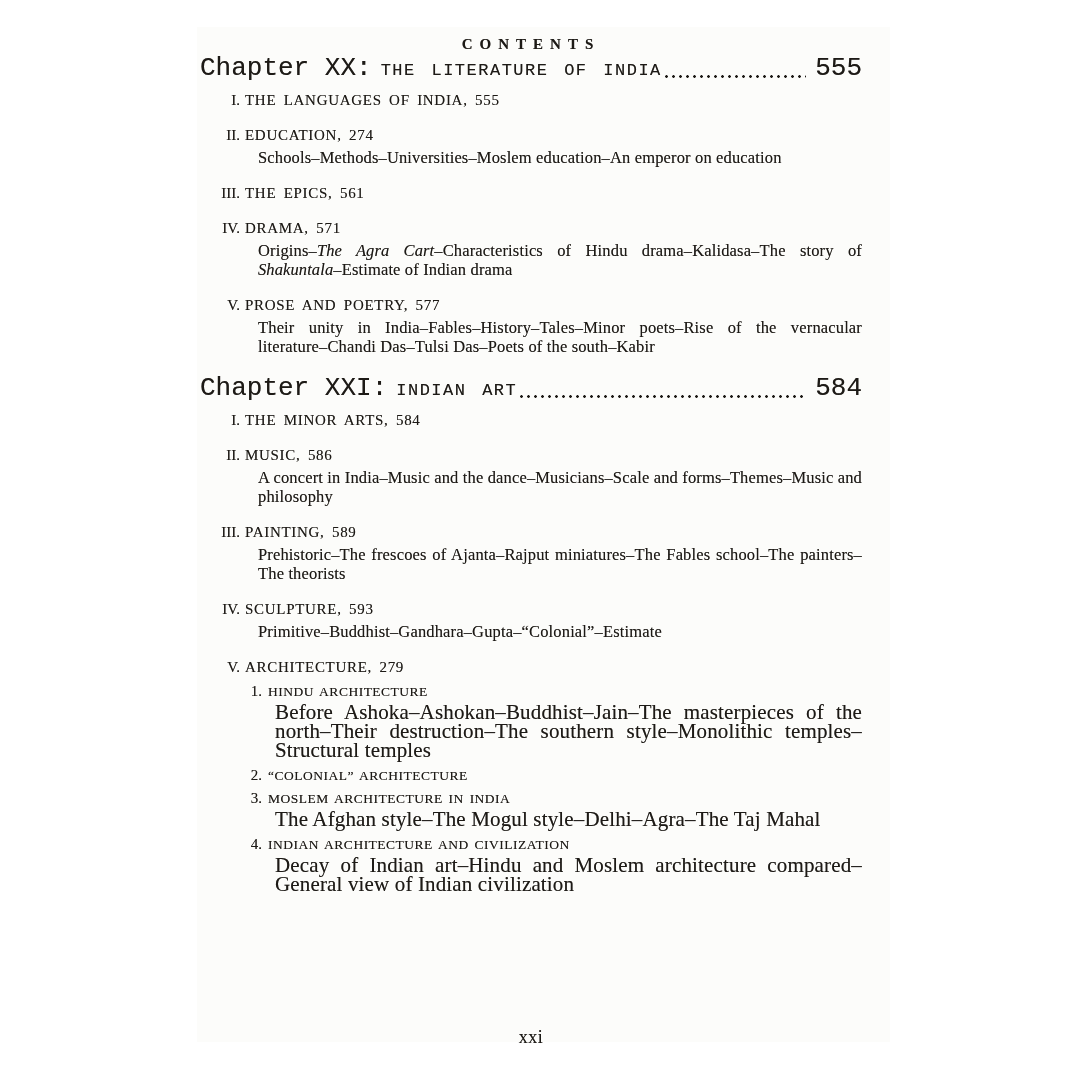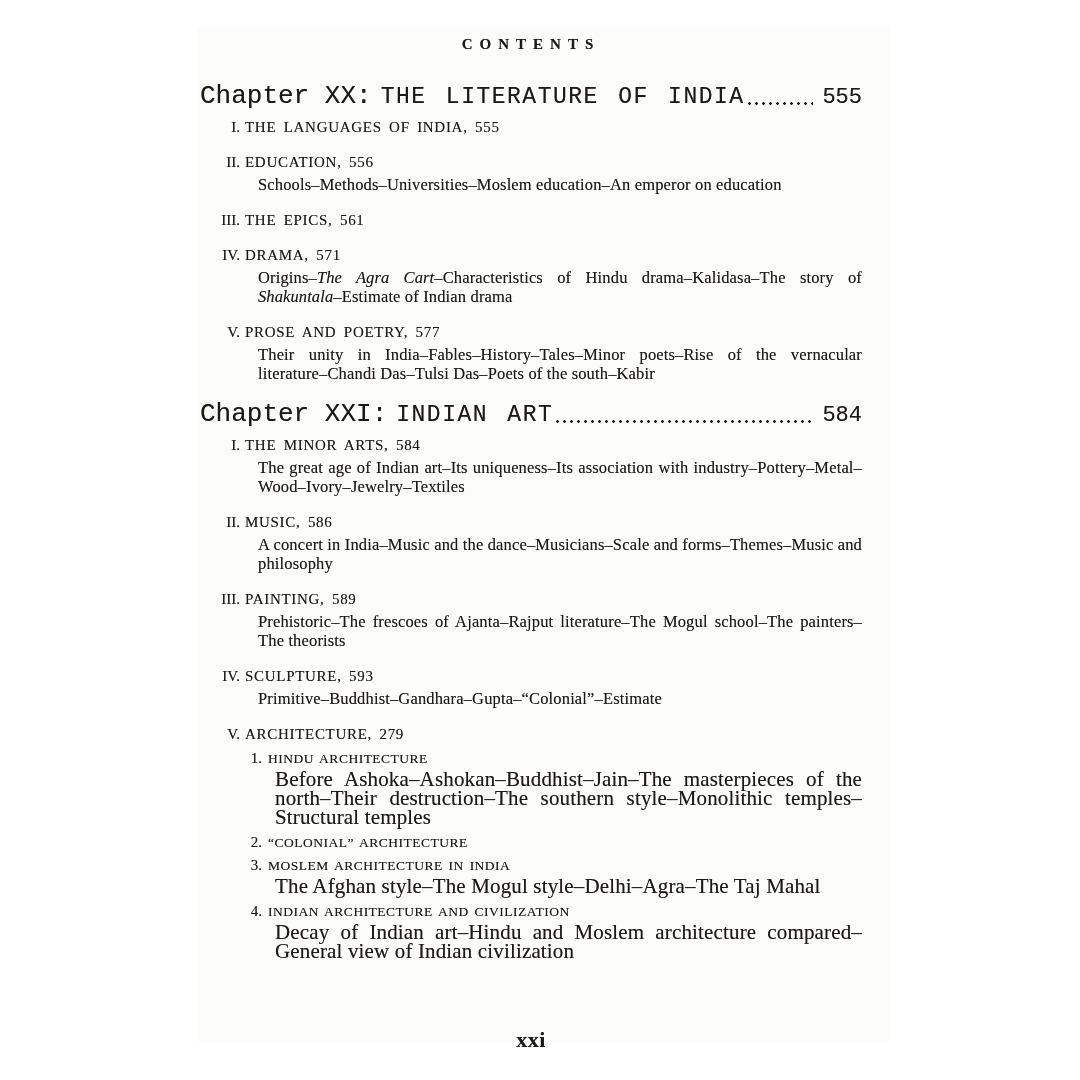--- a/index.html
+++ b/index.html
@@ -16,42 +16,41 @@
     position:absolute;left:197px;top:27px;width:693px;height:1015px;
     background:var(--page-bg);
     padding:9px 28px 0 3px;
     text-shadow:0 0 .6px rgba(29,26,22,.5);
   }
 
   .running-head{
     text-align:center;
     font-size:15px;font-weight:bold;
     letter-spacing:7px;
-    margin-bottom:29px;
   }
 
   
   .chapter{margin-top:0;}
   .chapter + .chapter{margin-top:14px;}
   .ch-line{
     display:flex;align-items:baseline;
     margin-bottom:8px;white-space:nowrap;font-family:Liberation Mono, monospace;
   }
   .ch-label{font-size:26px;line-height:28px;}
   .ch-title{
-    font-size:23px;letter-spacing:1.5px;word-spacing:4px;
+    font-size:17px;letter-spacing:1.5px;word-spacing:4px;
     margin-left:9px;
   }
   .leader{
     flex:1 1 auto;align-self:flex-end;
     height:5px;margin:0 9px 4px 2px;
     background-image:radial-gradient(circle at 2.5px 2.5px,var(--ink) 1.15px,transparent 1.55px);
     background-size:7px 5px;background-repeat:repeat-x;
   }
-  .ch-page{font-size:22px;min-width:36px;text-align:right;}
+  .ch-page{font-size:26px;min-width:36px;text-align:right;}
 
   
   .section{margin-bottom:17px;}
   .sec-head{
     display:flex;align-items:baseline;
     font-size:15px;line-height:18px;
     letter-spacing:.7px;word-spacing:3px;
     margin-bottom:4px;
   }
   .sec-num{min-width:40px;text-align:right;margin-right:5px;letter-spacing:0;}
@@ -72,21 +71,21 @@
   }
   .sub-num{min-width:62px;text-align:right;margin-right:6px;font-size:15px;letter-spacing:0;}
   .sub-body{
     margin-left:75px;
     font-size:21px;line-height:19px;letter-spacing:.15px;
     text-align:justify;
   }
 
   .folio{
     position:absolute;left:3px;top:1000px;width:662px;
-    text-align:center;font-size:22px;font-weight:bold;letter-spacing:.5px;
+    text-align:center;font-size:18px;font-weight:normal;letter-spacing:.5px;
   }
 </style>
 </head>
 <body>
 
 <div class="canvas">
   <div class="page">
     <div class="running-head">CONTENTS</div>
     <div id="toc">
         <div class="chapter">
@@ -98,21 +97,21 @@
           </div>
           <div class="section">
             <div class="sec-head">
               <span class="sec-num">I.</span>
               <span class="sec-title">THE LANGUAGES OF INDIA, 555</span>
             </div>
           </div>
           <div class="section">
             <div class="sec-head">
               <span class="sec-num">II.</span>
-              <span class="sec-title">EDUCATION, 556</span>
+              <span class="sec-title">EDUCATION, 274</span>
             </div>
             <div class="sec-body">Schools–Methods–Universities–Moslem education–An emperor on education</div>
           </div>
           <div class="section">
             <div class="sec-head">
               <span class="sec-num">III.</span>
               <span class="sec-title">THE EPICS, 561</span>
             </div>
           </div>
           <div class="section">
@@ -135,35 +134,34 @@
             <span class="ch-label">Chapter XXI:</span>
             <span class="ch-title">INDIAN ART</span>
             <span class="leader"></span>
             <span class="ch-page">584</span>
           </div>
           <div class="section">
             <div class="sec-head">
               <span class="sec-num">I.</span>
               <span class="sec-title">THE MINOR ARTS, 584</span>
             </div>
-            <div class="sec-body">The great age of Indian art–Its uniqueness–Its association with industry–Pottery–Metal–Wood–Ivory–Jewelry–Textiles</div>
           </div>
           <div class="section">
             <div class="sec-head">
               <span class="sec-num">II.</span>
               <span class="sec-title">MUSIC, 586</span>
             </div>
             <div class="sec-body">A concert in India–Music and the dance–Musicians–Scale and forms–Themes–Music and philosophy</div>
           </div>
           <div class="section">
             <div class="sec-head">
               <span class="sec-num">III.</span>
               <span class="sec-title">PAINTING, 589</span>
             </div>
-            <div class="sec-body">Prehistoric–The frescoes of Ajanta–Rajput literature–The Mogul school–The painters–The theorists</div>
+            <div class="sec-body">Prehistoric–The frescoes of Ajanta–Rajput miniatures–The Fables school–The painters–The theorists</div>
           </div>
           <div class="section">
             <div class="sec-head">
               <span class="sec-num">IV.</span>
               <span class="sec-title">SCULPTURE, 593</span>
             </div>
             <div class="sec-body">Primitive–Buddhist–Gandhara–Gupta–“Colonial”–Estimate</div>
           </div>
           <div class="section">
             <div class="sec-head">

